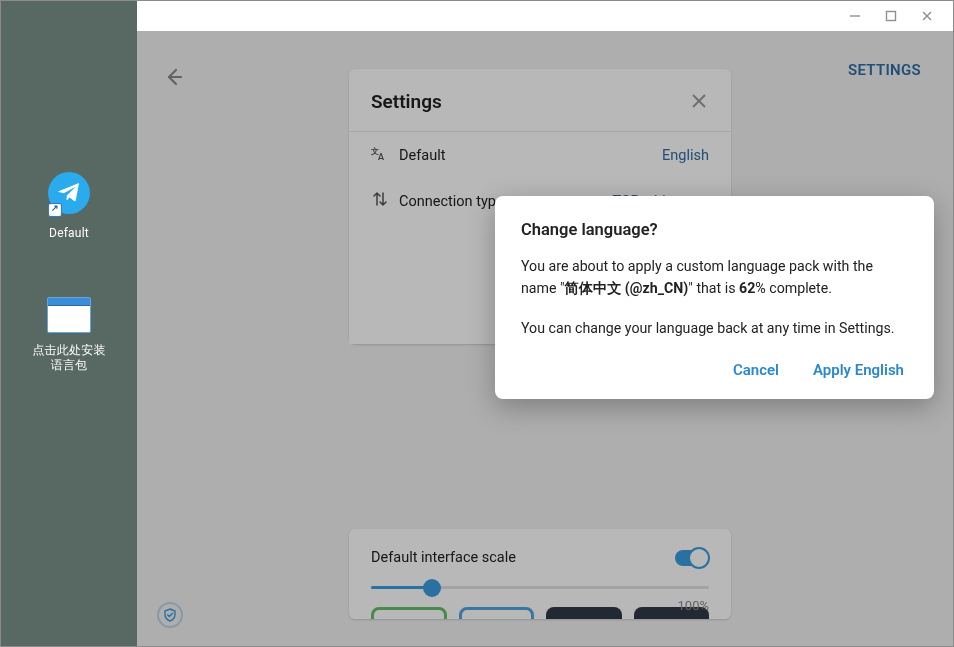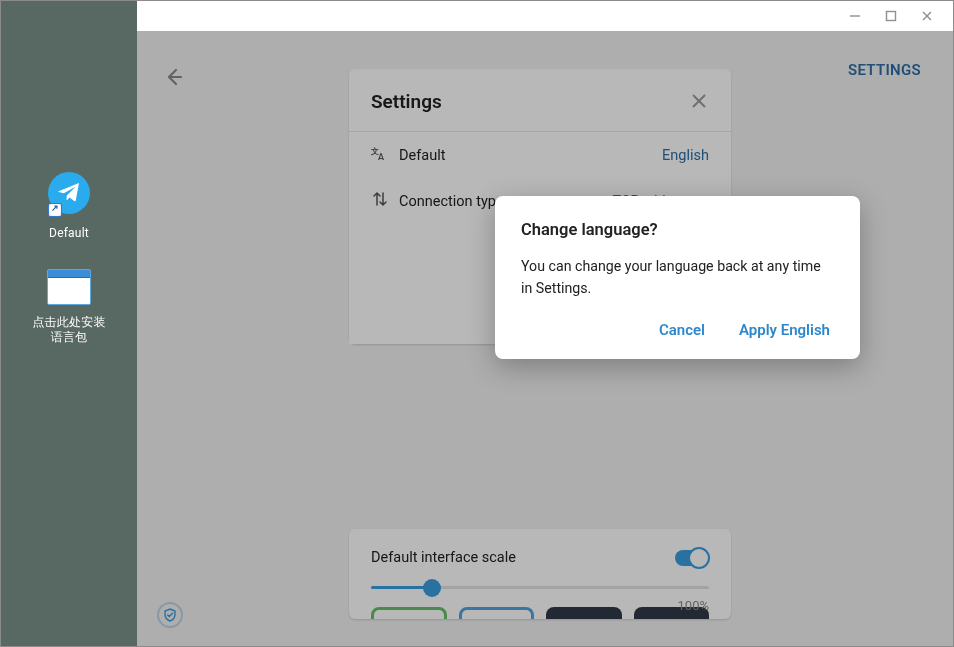--- a/index.html
+++ b/index.html
@@ -55,21 +55,21 @@
   .theme-thumbs { display:flex; gap: 12px; margin-top: 18px; overflow: hidden; height: 12px;}
   .thumb { width: 80px; height: 50px; border-radius: 8px; }
   .t1 { border: 3px solid #64c069; }
   .t2 { border: 3px solid #54a4de; }
   .t3 { background: #303a46; }
   .t4 { background: #303a46; }
 
   .shield-badge { position: absolute; left: 20px; bottom: 18px; width: 26px; height: 26px; border: 2px solid #bcd4e6; border-radius: 50%; display:flex; align-items:center; justify-content:center; color:#3a9de0; }
 
   
-  .modal { position: absolute; left: 358px; top: 195px; width: 365px; background: #fff; border-radius: 8px; box-shadow: 0 8px 28px rgba(0,0,0,.28); padding: 24px 26px 16px; }
+  .modal { position: absolute; left: 358px; top: 195px; width: 439px; background: #fff; border-radius: 8px; box-shadow: 0 8px 28px rgba(0,0,0,.28); padding: 24px 26px 16px; }
   .modal h3 { font-size: 16.5px; font-weight: 600; color: #222; margin-bottom: 16px; }
   .modal p { font-size: 14.2px; line-height: 1.55; color: #222; margin-bottom: 18px; }
   .modal p.last { margin-bottom: 14px; }
   .modal a { color: #2b88cc; text-decoration: none; }
   .modal .actions { display: flex; justify-content: flex-end; gap: 34px; padding: 8px 4px 4px; }
   .modal .actions button { background: none; border: none; color: #2b88cc; font-size: 15px; font-weight: 600; cursor: pointer; }
 
 </style>
 </head>
 <body>
@@ -81,21 +81,21 @@
       <div class="icon-wrap">
         <div class="telegram-circle">
           <svg width="24" height="20" viewBox="0 0 24 20">
               <path fill="#fff" d="M1 9.5 22 1l-3.2 17.2c-.2 1-.9 1.2-1.6.8l-4.6-3.4-2.2 2.1c-.3.3-.6.3-.9 0l.3-4.2L19 4.5 6.8 11.3l-5-1.3C.8 9.7.8 9.5 1 9.5Z"></path>
             </svg>
         </div>
         <div class="shortcut-arrow"></div>
       </div>
       <div class="label">Default</div>
     </div>
-    <div class="desktop-icon" style="top:262px">
+    <div class="desktop-icon" style="top:290px">
       <div class="generic-window-icon"></div>
       <div class="label" style="white-space:pre-line">点击此处安装
 语言包</div>
     </div>
   </div>
 
   <div class="app-window">
     <div class="titlebar">
       <div class="win-btn">
         <svg width="12" height="12">
@@ -183,20 +183,23 @@
             <path d="M7 1l5 2v3c0 3.3-2.2 6-5 7-2.8-1-5-3.7-5-7V3l5-2z" fill="none" stroke="#3a9de0" stroke-width="1.4"></path>
             <path d="M4.7 7l1.6 1.6L9.6 5.3" fill="none" stroke="#3a9de0" stroke-width="1.4" stroke-linecap="round" stroke-linejoin="round"></path>
           </svg>
       </div>
 
       <div class="dimmer"></div>
     </div>
 
     <div class="modal">
       <h3>Change language?</h3>
+      <p>
+        <span>You are about to apply a custom language pack with the name "</span><b>简体中文 (@zh_CN)</b><span>" that is </span><b>62</b><span>% complete.</span>
+      </p>
       <p class="last">You can change your language back at any time in Settings.</p>
       <div class="actions">
         <button>Cancel</button>
         <button>Apply English</button>
       </div>
     </div>
   </div>
 </div>
 
 </body></html>

